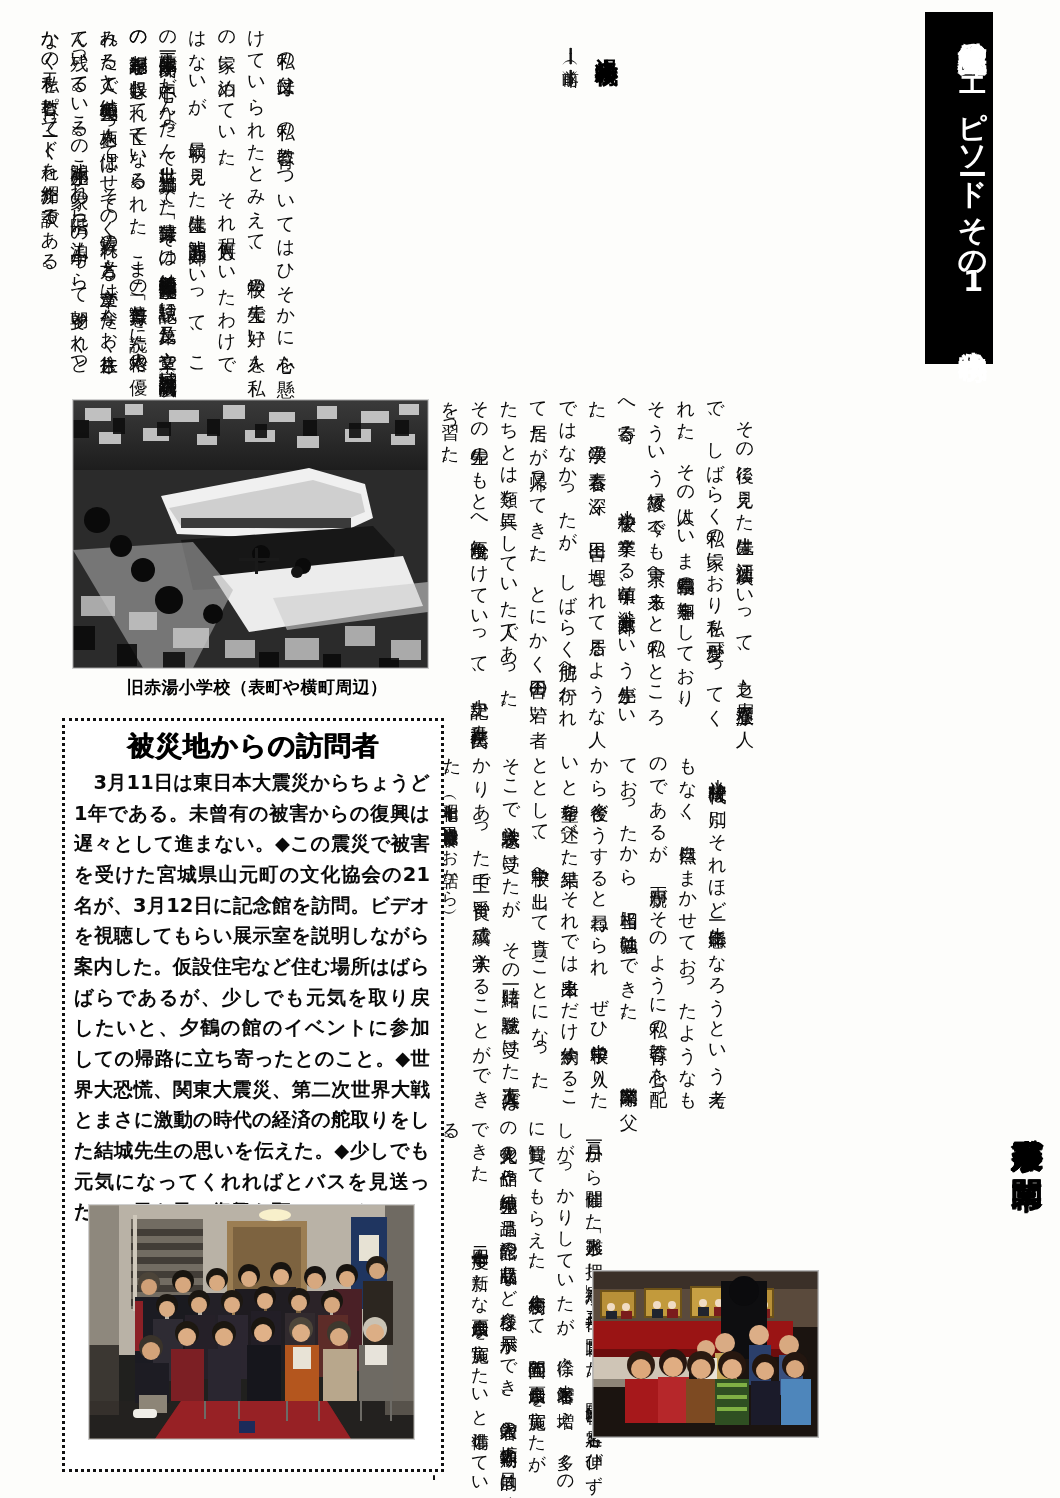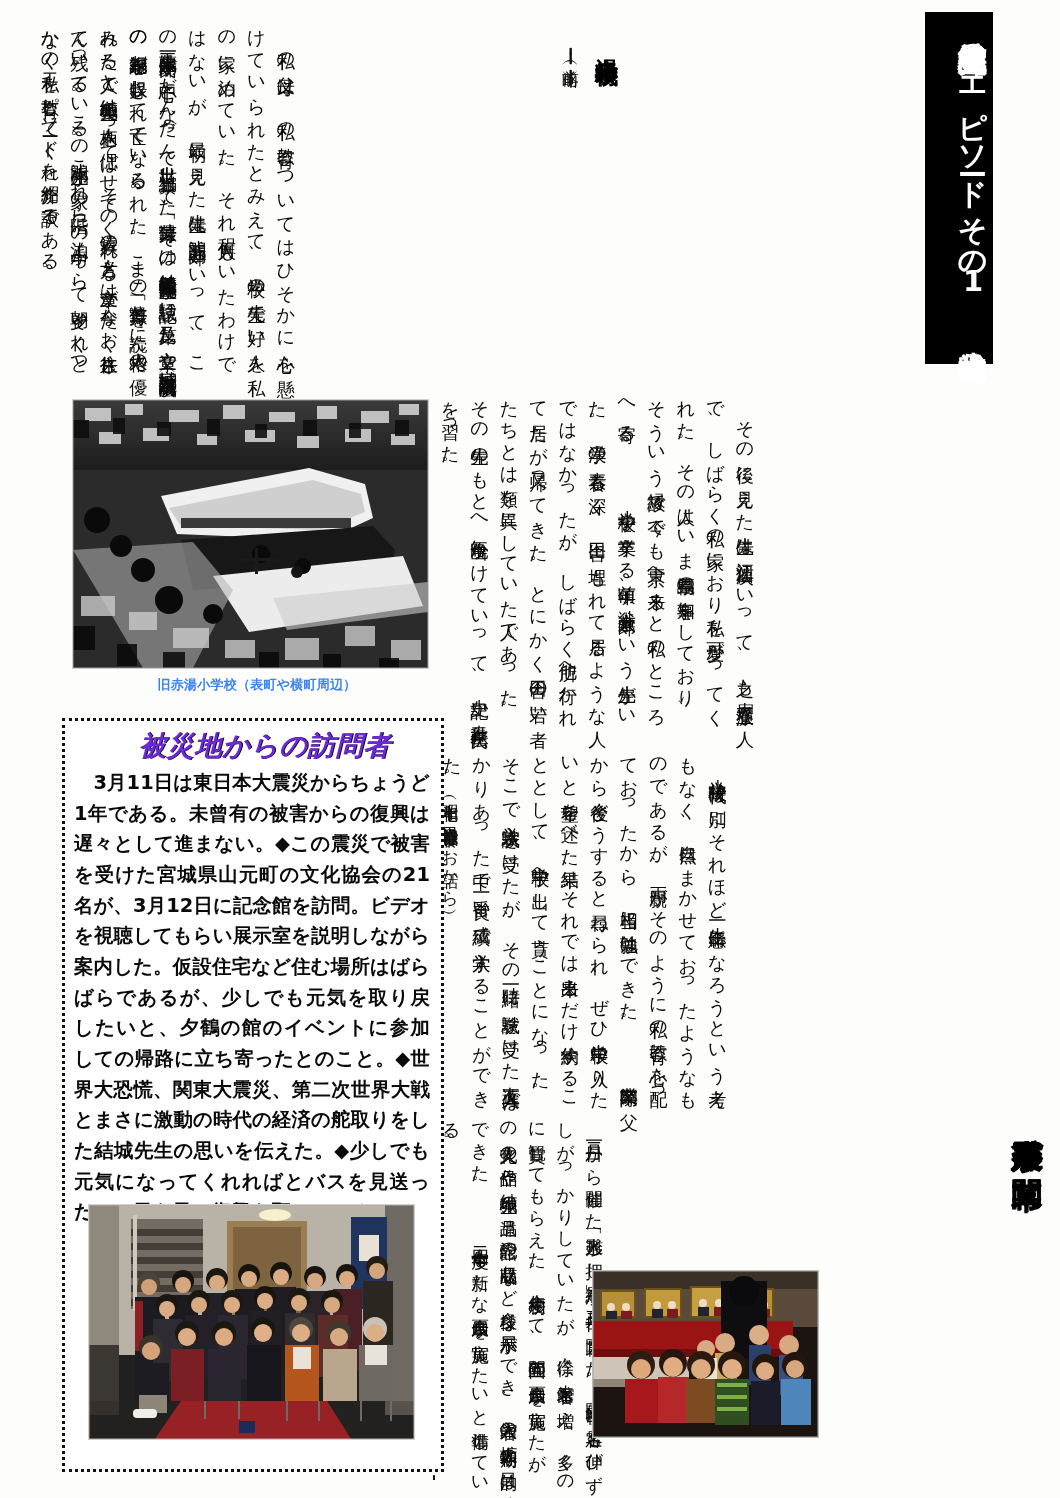--- a/index.html
+++ b/index.html
@@ -100,23 +100,23 @@
 
   .aerial {
     left: 72px; top: 399px; width: 355px; height: 268px;
     border: 1px solid #cfcfcf;
   }
   .caption {
     position: absolute;
     left: 72px; top: 676px; width: 370px;
     font-family: "DejaVu Sans", "Liberation Sans", sans-serif;
     font-weight: bold;
-    font-size: 13px;
+    font-size: 17px;
     letter-spacing: 0.02em;
-    color: #3b82f6;
+    color: #000000;
     text-align: center;
   }
 
   
   .mid-body {
     position: absolute;
     left: 435px;
     top: 388px;
     width: 585px;
     height: 330px;
@@ -191,31 +191,30 @@
     left: 62px;
     top: 718px;
     width: 382px;
     height: 754px;
     border: 3px dotted #111;
     box-sizing: border-box;
     background: #fff;
   }
   .dbox-title {
     position: absolute;
-    left: 80px;
+    left: 68px;
     top: 728px;
     width: 370px;
     text-align: center;
     font-family: "DejaVu Sans", "Liberation Sans", sans-serif;
     font-weight: bold;
     font-size: 27px;
     letter-spacing: 0.03em;
-    color: #6d28d9;
+    color: #000000;
     text-shadow: 1px 0 0 #000;
-    font-style: italic;
   }
   .dbox-body {
     position: absolute;
     left: 74px;
     top: 768px;
     width: 356px;
     font-family: "DejaVu Sans", "Liberation Sans", sans-serif;
     font-weight: bold;
     font-size: 19.4px;
     line-height: 1.58;

